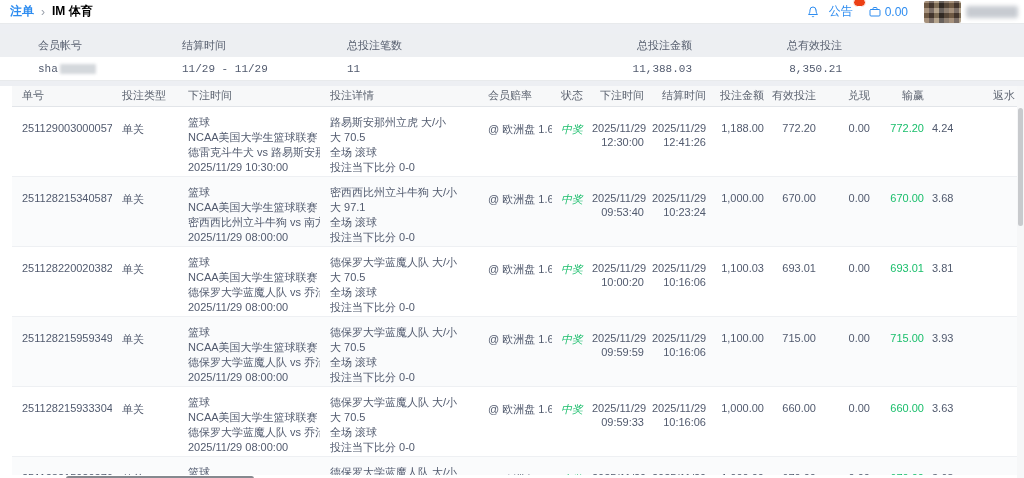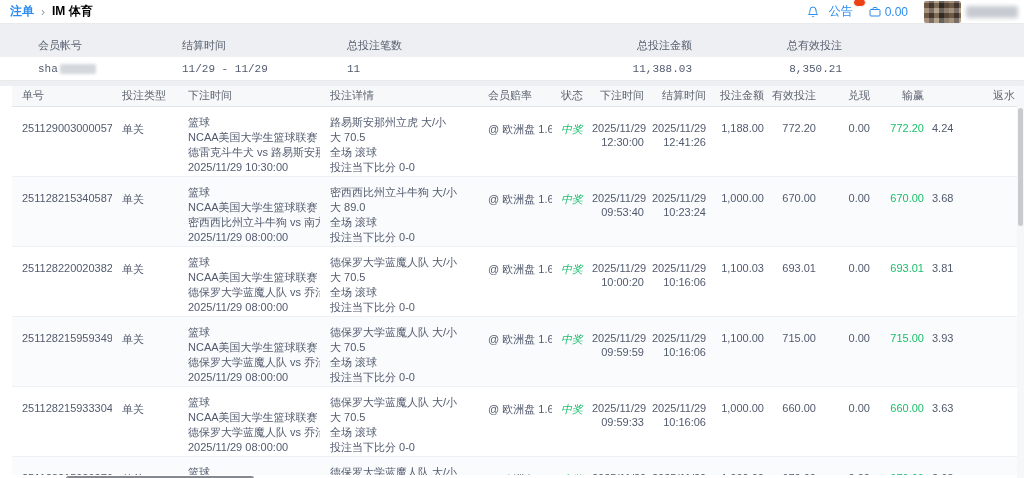--- a/index.html
+++ b/index.html
@@ -188,21 +188,21 @@
     <td class="c-order">2511282153405877</td>
     <td class="c-type">单关</td>
     <td class="c-multi pl10">
       <div>篮球</div>
       <div>NCAA美国大学生篮球联赛</div>
       <div>密西西比州立斗牛狗 vs 南方卫理公会野马</div>
       <div>2025/11/29 08:00:00</div>
     </td>
     <td class="c-multi pl10">
       <div>密西西比州立斗牛狗 大/小</div>
-      <div>大 89.0</div>
+      <div>大 97.1</div>
       <div>全场 滚球</div>
       <div>投注当下比分 0-0</div>
     </td>
     <td class="c-odds">@ 欧洲盘 1.67</td>
     <td class="c-status"><span class="green">中奖</span></td>
     <td class="c-time">
       <div>2025/11/29</div>
       <div>09:53:40</div>
     </td>
     <td class="c-time">

